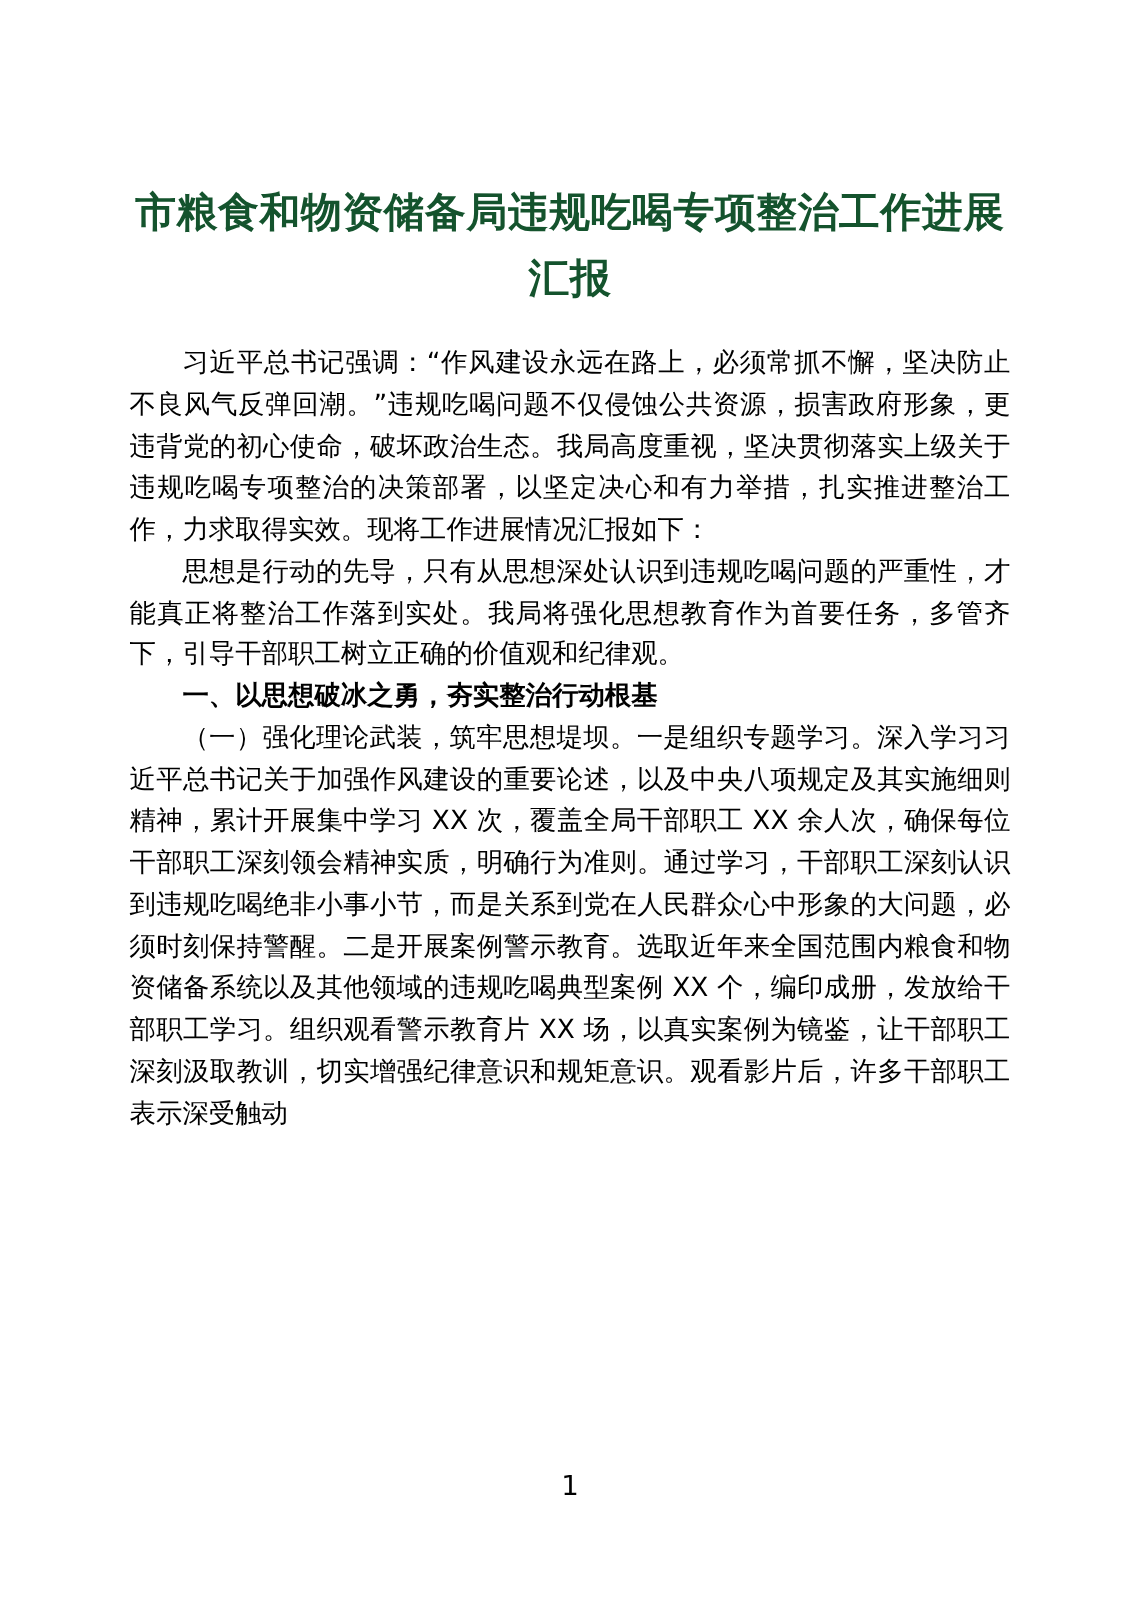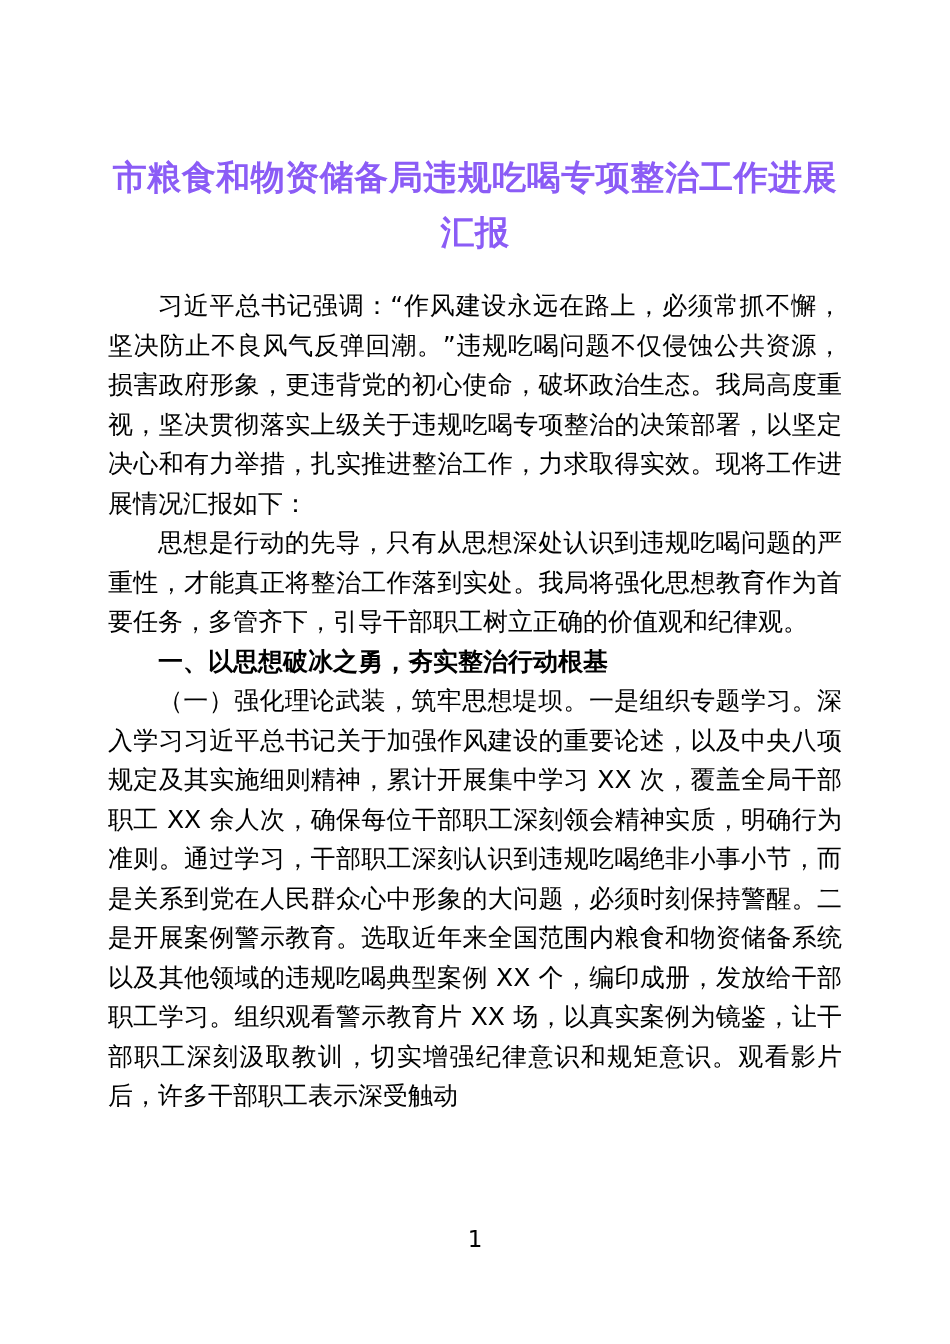--- a/index.html
+++ b/index.html
@@ -23,25 +23,25 @@
     background: #ffffff;
   }
   .doc-title {
     font-family: "DejaVu Sans", "Liberation Sans", sans-serif;
     font-weight: bold;
     font-size: 34px;
     line-height: 1.62;
     text-align: center;
     letter-spacing: 0.5px;
     margin: 0 0 26px 0;
-    color: #8b5cf6;
+    color: #14532d;
   }
   .para {
     font-family: "DejaVu Sans", "Liberation Sans", sans-serif;
-    font-size: 25px;
+    font-size: 22px;
     line-height: 1.58;
     text-align: justify;
     text-justify: inter-ideograph;
     margin: 0;
     text-indent: 2em;
     color: #000;
   }
   .para.heading {
     font-weight: bold;
   }

